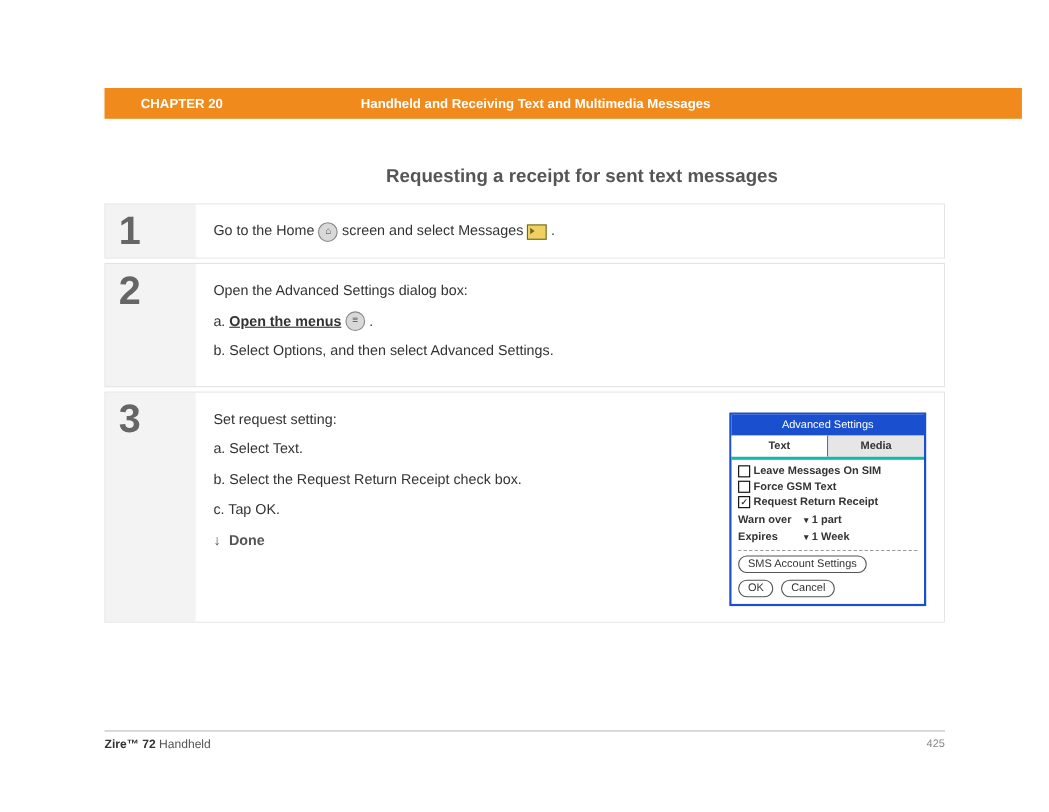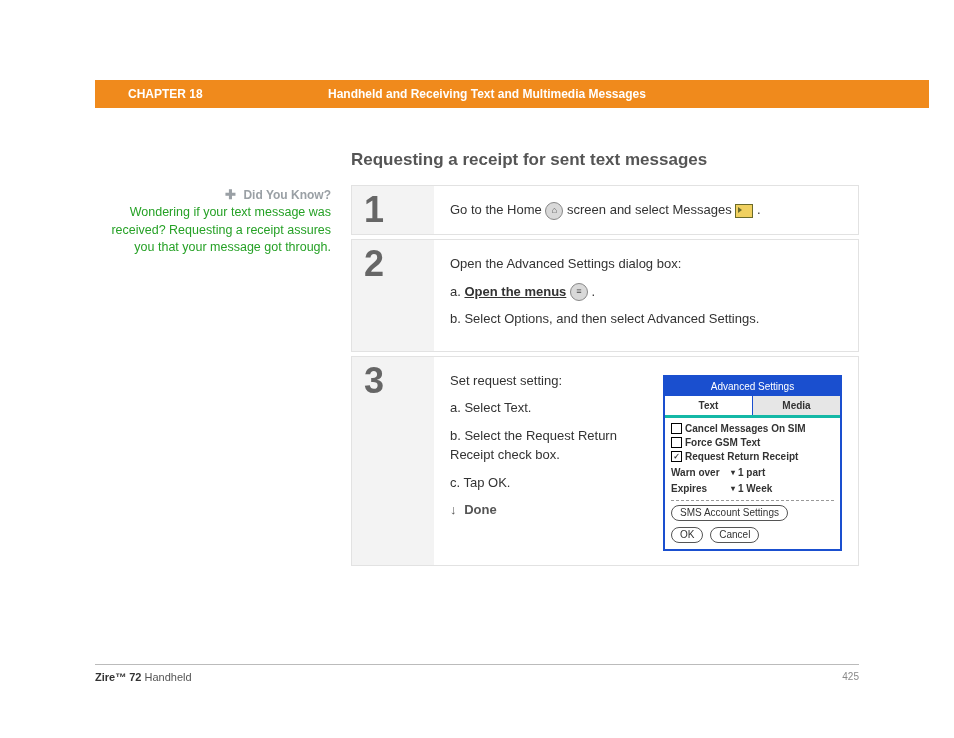--- a/index.html
+++ b/index.html
@@ -238,36 +238,29 @@
     font-size: 11px;
     color: #555;
   }
   .footer-left b { color: #333; }
   .footer-right { color: #888; font-size: 10px; }
 </style>
 </head>
 <body>
 
 <div class="header-bar">
-  <span class="chapter">CHAPTER 18</span>
+  <span class="chapter">CHAPTER 20</span>
   <span class="chap-title">Handheld and Receiving Text and Multimedia Messages</span>
 </div>
 
 <div class="content">
   <div class="section-title">Requesting a receipt for sent text messages</div>
 
   <div class="two-col">
 
-    <div class="sidebar">
-      <div>
-        <span class="plus-icon">✚</span>
-        <span class="side-head">Did You Know?</span>
-      </div>
-      <div class="side-body">Wondering if your text message was received? Requesting a receipt assures you that your message got through.</div>
-    </div>
 
     <div class="steps">
 
       <div class="step">
         <div class="step-num">1</div>
         <div class="step-body">
           <span>Go to the Home </span>
           <span class="icon-inline">⌂</span>
           <span> screen and select Messages </span>
           <span class="icon-msg"></span>
@@ -307,21 +300,21 @@
 
             <div class="screenshot">
               <div class="shot-title">Advanced Settings</div>
               <div class="shot-tabs">
                 <div class="shot-tab active">Text</div>
                 <div class="shot-tab inactive">Media</div>
               </div>
               <div class="shot-body">
                 <div class="shot-chk">
                   <span class="chkbox"></span>
-                  <span>Cancel Messages On SIM</span>
+                  <span>Leave Messages On SIM</span>
                 </div>
                 <div class="shot-chk">
                   <span class="chkbox"></span>
                   <span>Force GSM Text</span>
                 </div>
                 <div class="shot-chk">
                   <span class="chkbox">✓</span>
                   <span>Request Return Receipt</span>
                 </div>
                 <div class="shot-row">

